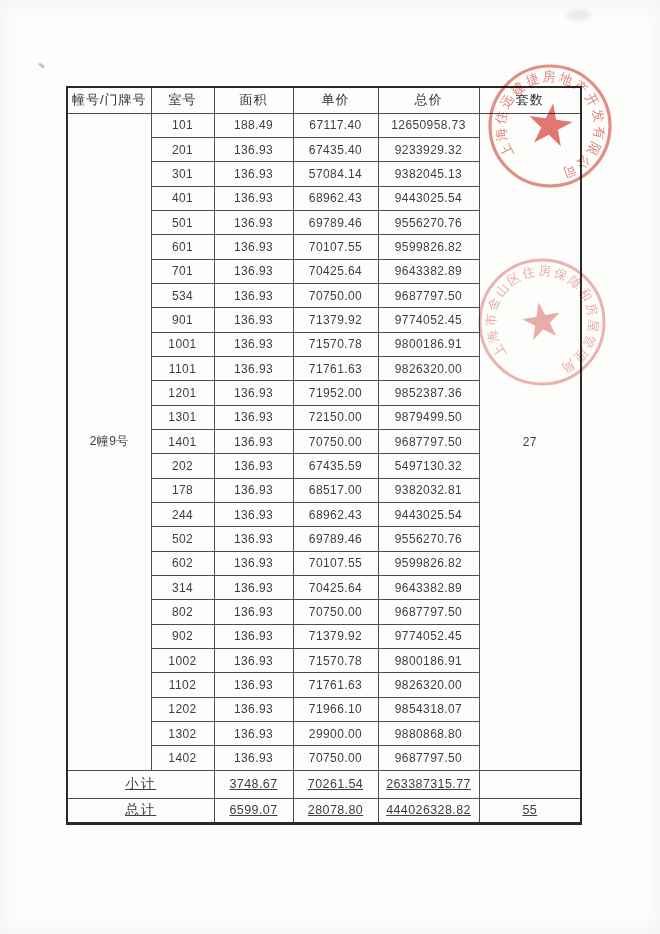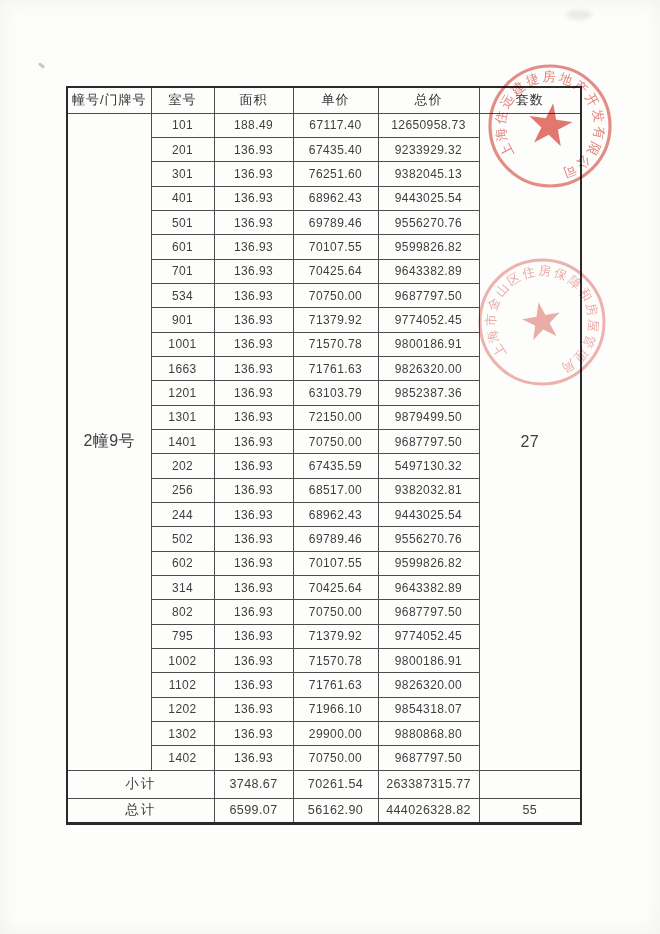--- a/index.html
+++ b/index.html
@@ -24,22 +24,22 @@
     text-align:center;vertical-align:middle;
     padding:0;font-weight:normal;
     font-size:12px;letter-spacing:0.4px;
     color:#3e3e3e;
   }
   .price thead tr{height:26px;}
   .price thead th{font-size:13px;letter-spacing:1px;color:#333;}
   .price tbody tr{height:24.35px;}
   .price tfoot tr.sub{height:28px;}
   .price tfoot tr.tot{height:25px;}
-  .price tfoot td{font-size:12.5px;}
-  .price td.c-building,.price td.c-units{font-size:16px;background:transparent;}
+  .price tfoot td{font-size:12.5px;text-decoration:underline;}
+  .price td.c-building,.price td.c-units{font-size:12px;background:transparent;}
   .price tfoot td.lbl{font-size:13.5px;letter-spacing:2px;}
   
   .stamp{position:absolute;mix-blend-mode:multiply;pointer-events:none;}
   
   .speck1{
     position:absolute;left:38px;top:64px;width:7px;height:3px;
     background:#9b9b9b;opacity:.55;border-radius:2px;transform:rotate(38deg);
   }
   .speck2{
     position:absolute;left:566px;top:10px;width:26px;height:10px;
@@ -84,21 +84,21 @@
         </tr>
         <tr>
           <td>201</td>
           <td>136.93</td>
           <td>67435.40</td>
           <td>9233929.32</td>
         </tr>
         <tr>
           <td>301</td>
           <td>136.93</td>
-          <td>76251.60</td>
+          <td>57084.14</td>
           <td>9382045.13</td>
         </tr>
         <tr>
           <td>401</td>
           <td>136.93</td>
           <td>68962.43</td>
           <td>9443025.54</td>
         </tr>
         <tr>
           <td>501</td>
@@ -130,29 +130,29 @@
           <td>71379.92</td>
           <td>9774052.45</td>
         </tr>
         <tr>
           <td>1001</td>
           <td>136.93</td>
           <td>71570.78</td>
           <td>9800186.91</td>
         </tr>
         <tr>
-          <td>1663</td>
+          <td>1101</td>
           <td>136.93</td>
           <td>71761.63</td>
           <td>9826320.00</td>
         </tr>
         <tr>
           <td>1201</td>
           <td>136.93</td>
-          <td>63103.79</td>
+          <td>71952.00</td>
           <td>9852387.36</td>
         </tr>
         <tr>
           <td>1301</td>
           <td>136.93</td>
           <td>72150.00</td>
           <td>9879499.50</td>
         </tr>
         <tr>
           <td>1401</td>
@@ -160,21 +160,21 @@
           <td>70750.00</td>
           <td>9687797.50</td>
         </tr>
         <tr>
           <td>202</td>
           <td>136.93</td>
           <td>67435.59</td>
           <td>5497130.32</td>
         </tr>
         <tr>
-          <td>256</td>
+          <td>178</td>
           <td>136.93</td>
           <td>68517.00</td>
           <td>9382032.81</td>
         </tr>
         <tr>
           <td>244</td>
           <td>136.93</td>
           <td>68962.43</td>
           <td>9443025.54</td>
         </tr>
@@ -196,21 +196,21 @@
           <td>70425.64</td>
           <td>9643382.89</td>
         </tr>
         <tr>
           <td>802</td>
           <td>136.93</td>
           <td>70750.00</td>
           <td>9687797.50</td>
         </tr>
         <tr>
-          <td>795</td>
+          <td>902</td>
           <td>136.93</td>
           <td>71379.92</td>
           <td>9774052.45</td>
         </tr>
         <tr>
           <td>1002</td>
           <td>136.93</td>
           <td>71570.78</td>
           <td>9800186.91</td>
         </tr>
@@ -242,21 +242,21 @@
     <tfoot>
       <tr class="sub">
         <td colspan="2" class="lbl">小计</td>
         <td>3748.67</td>
         <td>70261.54</td>
         <td>263387315.77</td>
       </tr>
       <tr class="tot">
         <td colspan="2" class="lbl">总计</td>
         <td>6599.07</td>
-        <td>56162.90</td>
+        <td>28078.80</td>
         <td>444026328.82</td>
         <td>55</td>
       </tr>
     </tfoot>
   </table>
 
   <svg class="stamp" style="left:486px;top:61px" width="128" height="130" viewBox="-64 -65 128 130" xmlns="http://www.w3.org/2000/svg" xmlns:xlink="http://www.w3.org/1999/xlink">
     <circle cx="0" cy="0" r="60" fill="none" stroke="#d95f55" stroke-width="3.2" opacity="0.7"></circle>
     <g transform="rotate(-38)" opacity="0.78">
       <path id="arcA" d="M -45 0 A 45 45 0 1 1 45 0 A 45 45 0 1 1 -45 0" fill="none"></path>

